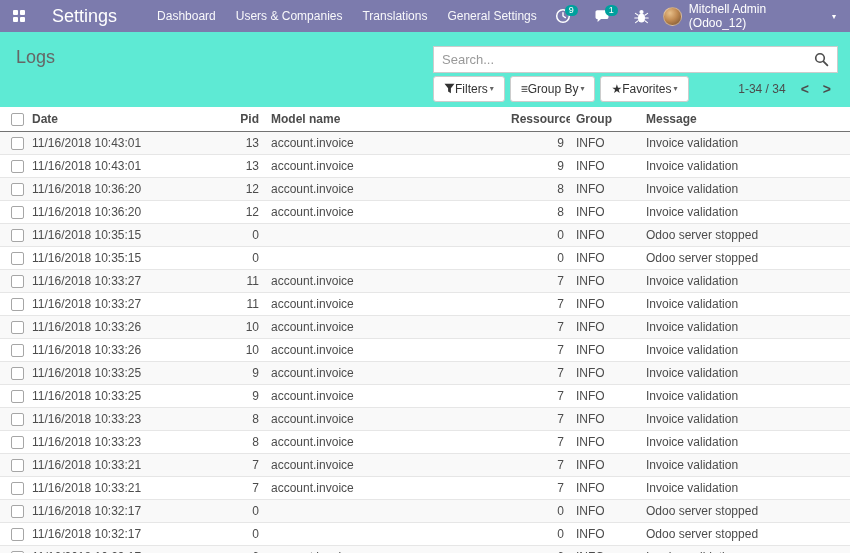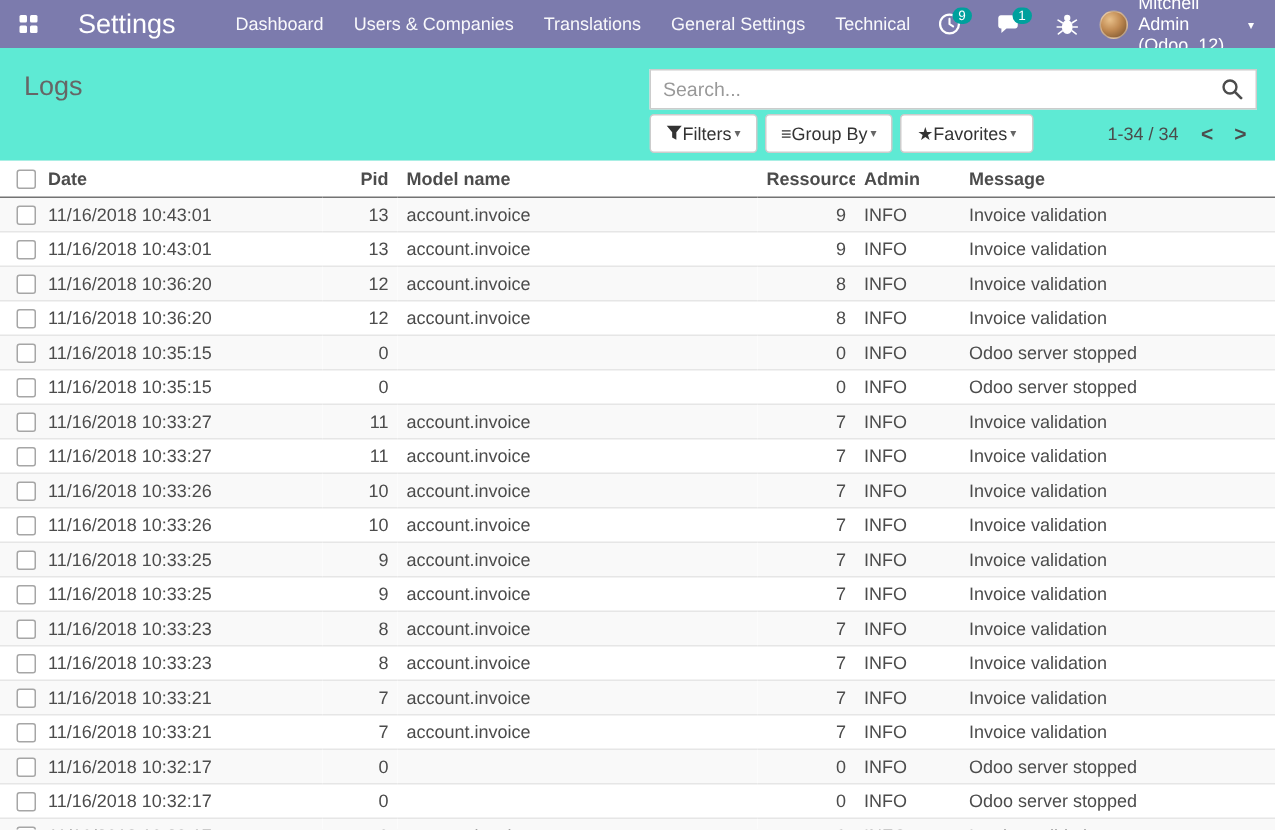--- a/index.html
+++ b/index.html
@@ -80,21 +80,20 @@
       <i></i>
       <i></i>
       <i></i>
   </div>
   <div class="brand">Settings</div>
   <nav class="menu">
       <div class="menu-item">Dashboard</div>
       <div class="menu-item">Users &amp; Companies</div>
       <div class="menu-item">Translations</div>
       <div class="menu-item">General Settings</div>
-      <div class="menu-item">Technical</div>
     </nav>
 
   <div class="nav-right">
     <div class="systray-item">
       <span style="display:flex;">
         <svg width="16" height="16" viewBox="0 0 16 16">
           <circle cx="8" cy="8" r="6.3" fill="none" stroke="#fff" stroke-width="1.5"></circle>
           <path d="M8 4.6 V8 L10.4 9.6" fill="none" stroke="#fff" stroke-width="1.4" stroke-linecap="round"></path>
         </svg>
       </span>
@@ -188,21 +187,21 @@
     <thead>
       <tr>
         <th class="cb-col">
           <div class="cb"></div>
         </th>
 
       <th>Date</th>
           <th class="num">Pid</th>
           <th>Model name</th>
           <th class="num">Ressource id</th>
-          <th>Admin</th>
+          <th>Group</th>
           <th>Message</th>
         </tr>
     </thead>
     <tbody>
         <tr>
           <td>
             <div class="cb"></div>
           </td>
           <td>11/16/2018 10:43:01</td>
           <td class="num">13</td>

